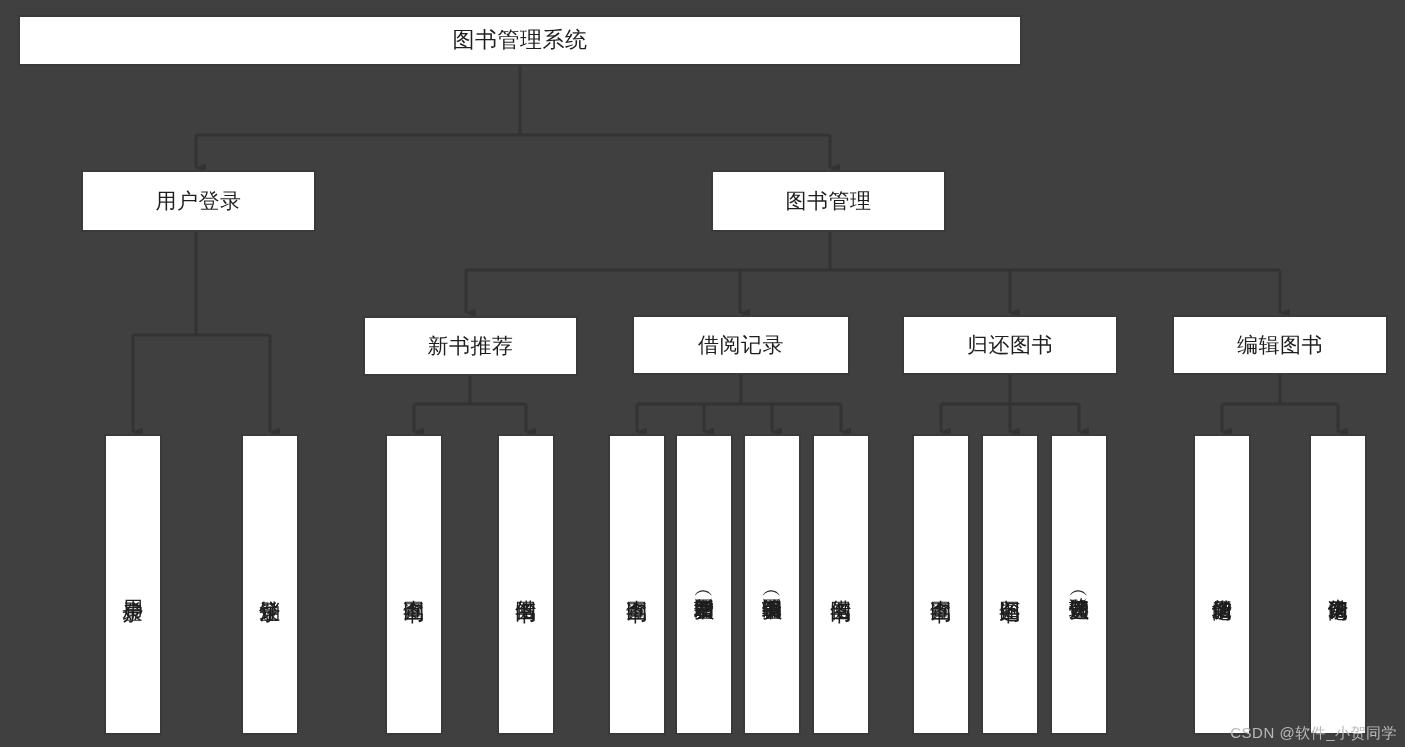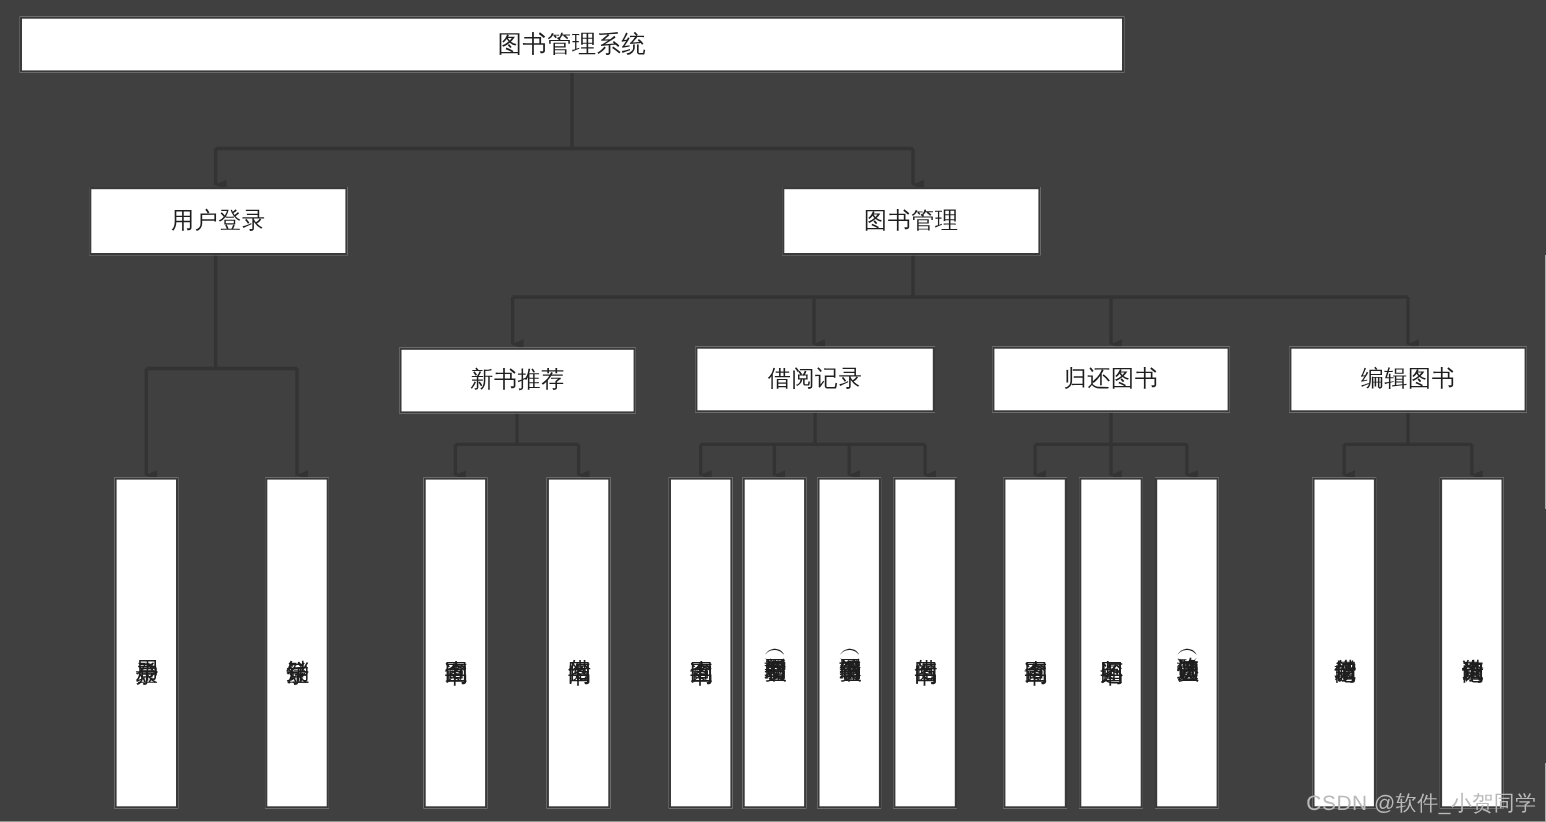--- a/index.html
+++ b/index.html
@@ -54,21 +54,21 @@
   }
   .leaf.tall .node-label{
     font-size:20px;
     line-height:1.06;
     letter-spacing:0.5px;
   }
   .watermark{
     position:absolute;
     right:8px;
     bottom:4px;
-    font-size:19px;
+    font-size:15px;
     color:#b9b9b9;
     letter-spacing:0.5px;
     z-index:5;
     white-space:nowrap;
   }
 </style>
 </head>
 <body>
 
 <div id="canvas">

